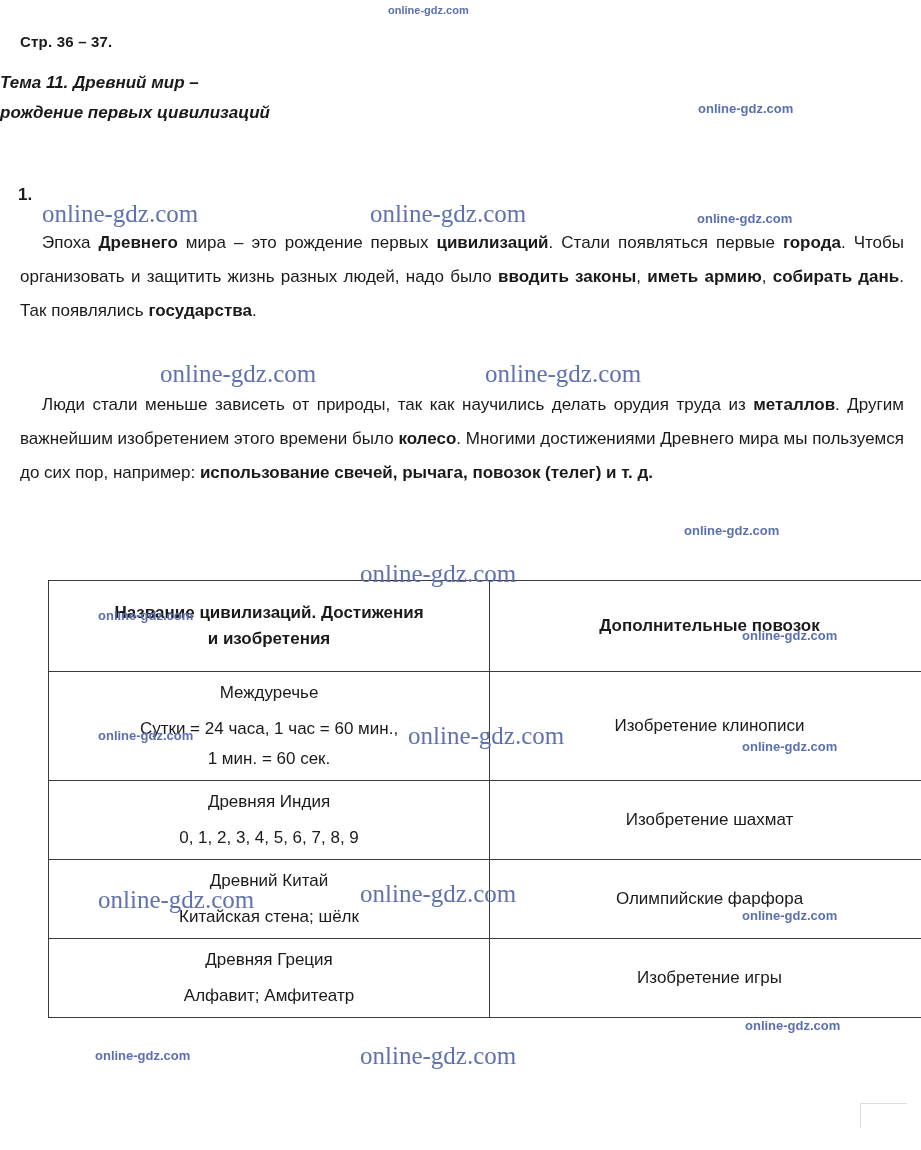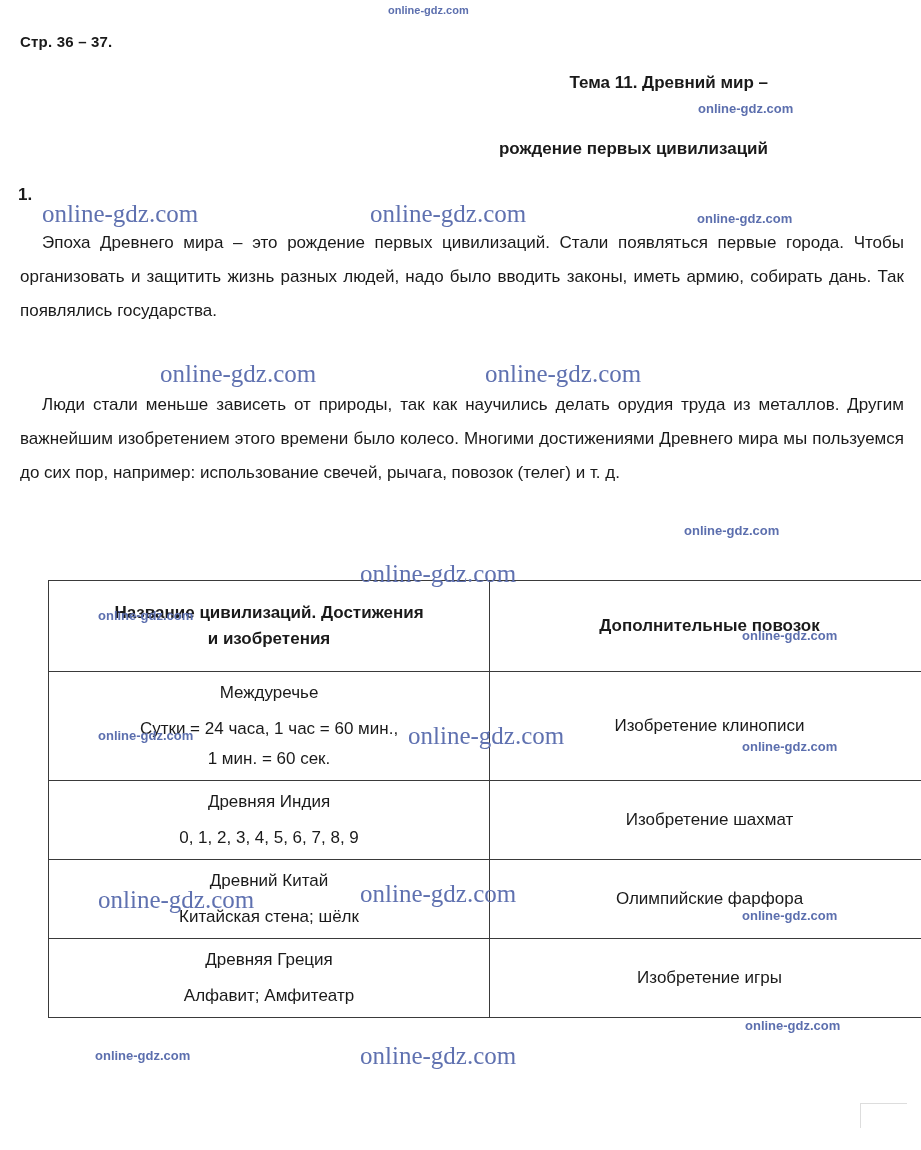--- a/index.html
+++ b/index.html
@@ -54,45 +54,46 @@
     font-size: 15px;
     font-weight: bold;
     letter-spacing: 0.2px;
   }
 
   .title {
     position: absolute;
     left: 0;
     top: 68px;
     width: 768px;
-    text-align: right;
+    text-align: left;
     font-size: 17px;
     font-weight: bold;
     line-height: 30px;
-  }
-  .title .l2 { display: block; margin-top: 36px; }
+    font-style: italic;
+  }
+  .title .l2 { display: block; }
 
   .task-num {
     position: absolute;
     left: 18px;
     top: 185px;
     font-size: 17px;
     font-weight: bold;
   }
 
   .para {
     position: absolute;
     left: 20px;
     width: 884px;
     font-size: 17px;
     line-height: 34px;
     text-align: justify;
     text-justify: inter-word;
   }
-  .para b { font-weight: normal; margin-top: 48px; }
+  .para b { font-weight: bold; margin-top: 48px; }
   .para .indent { display: inline-block; width: 22px; }
   #para1 { top: 226px; }
   #para2 { top: 388px; }
 
   
   table.civ {
     position: absolute;
     left: 20px;
     top: 580px;
     width: 881px;

